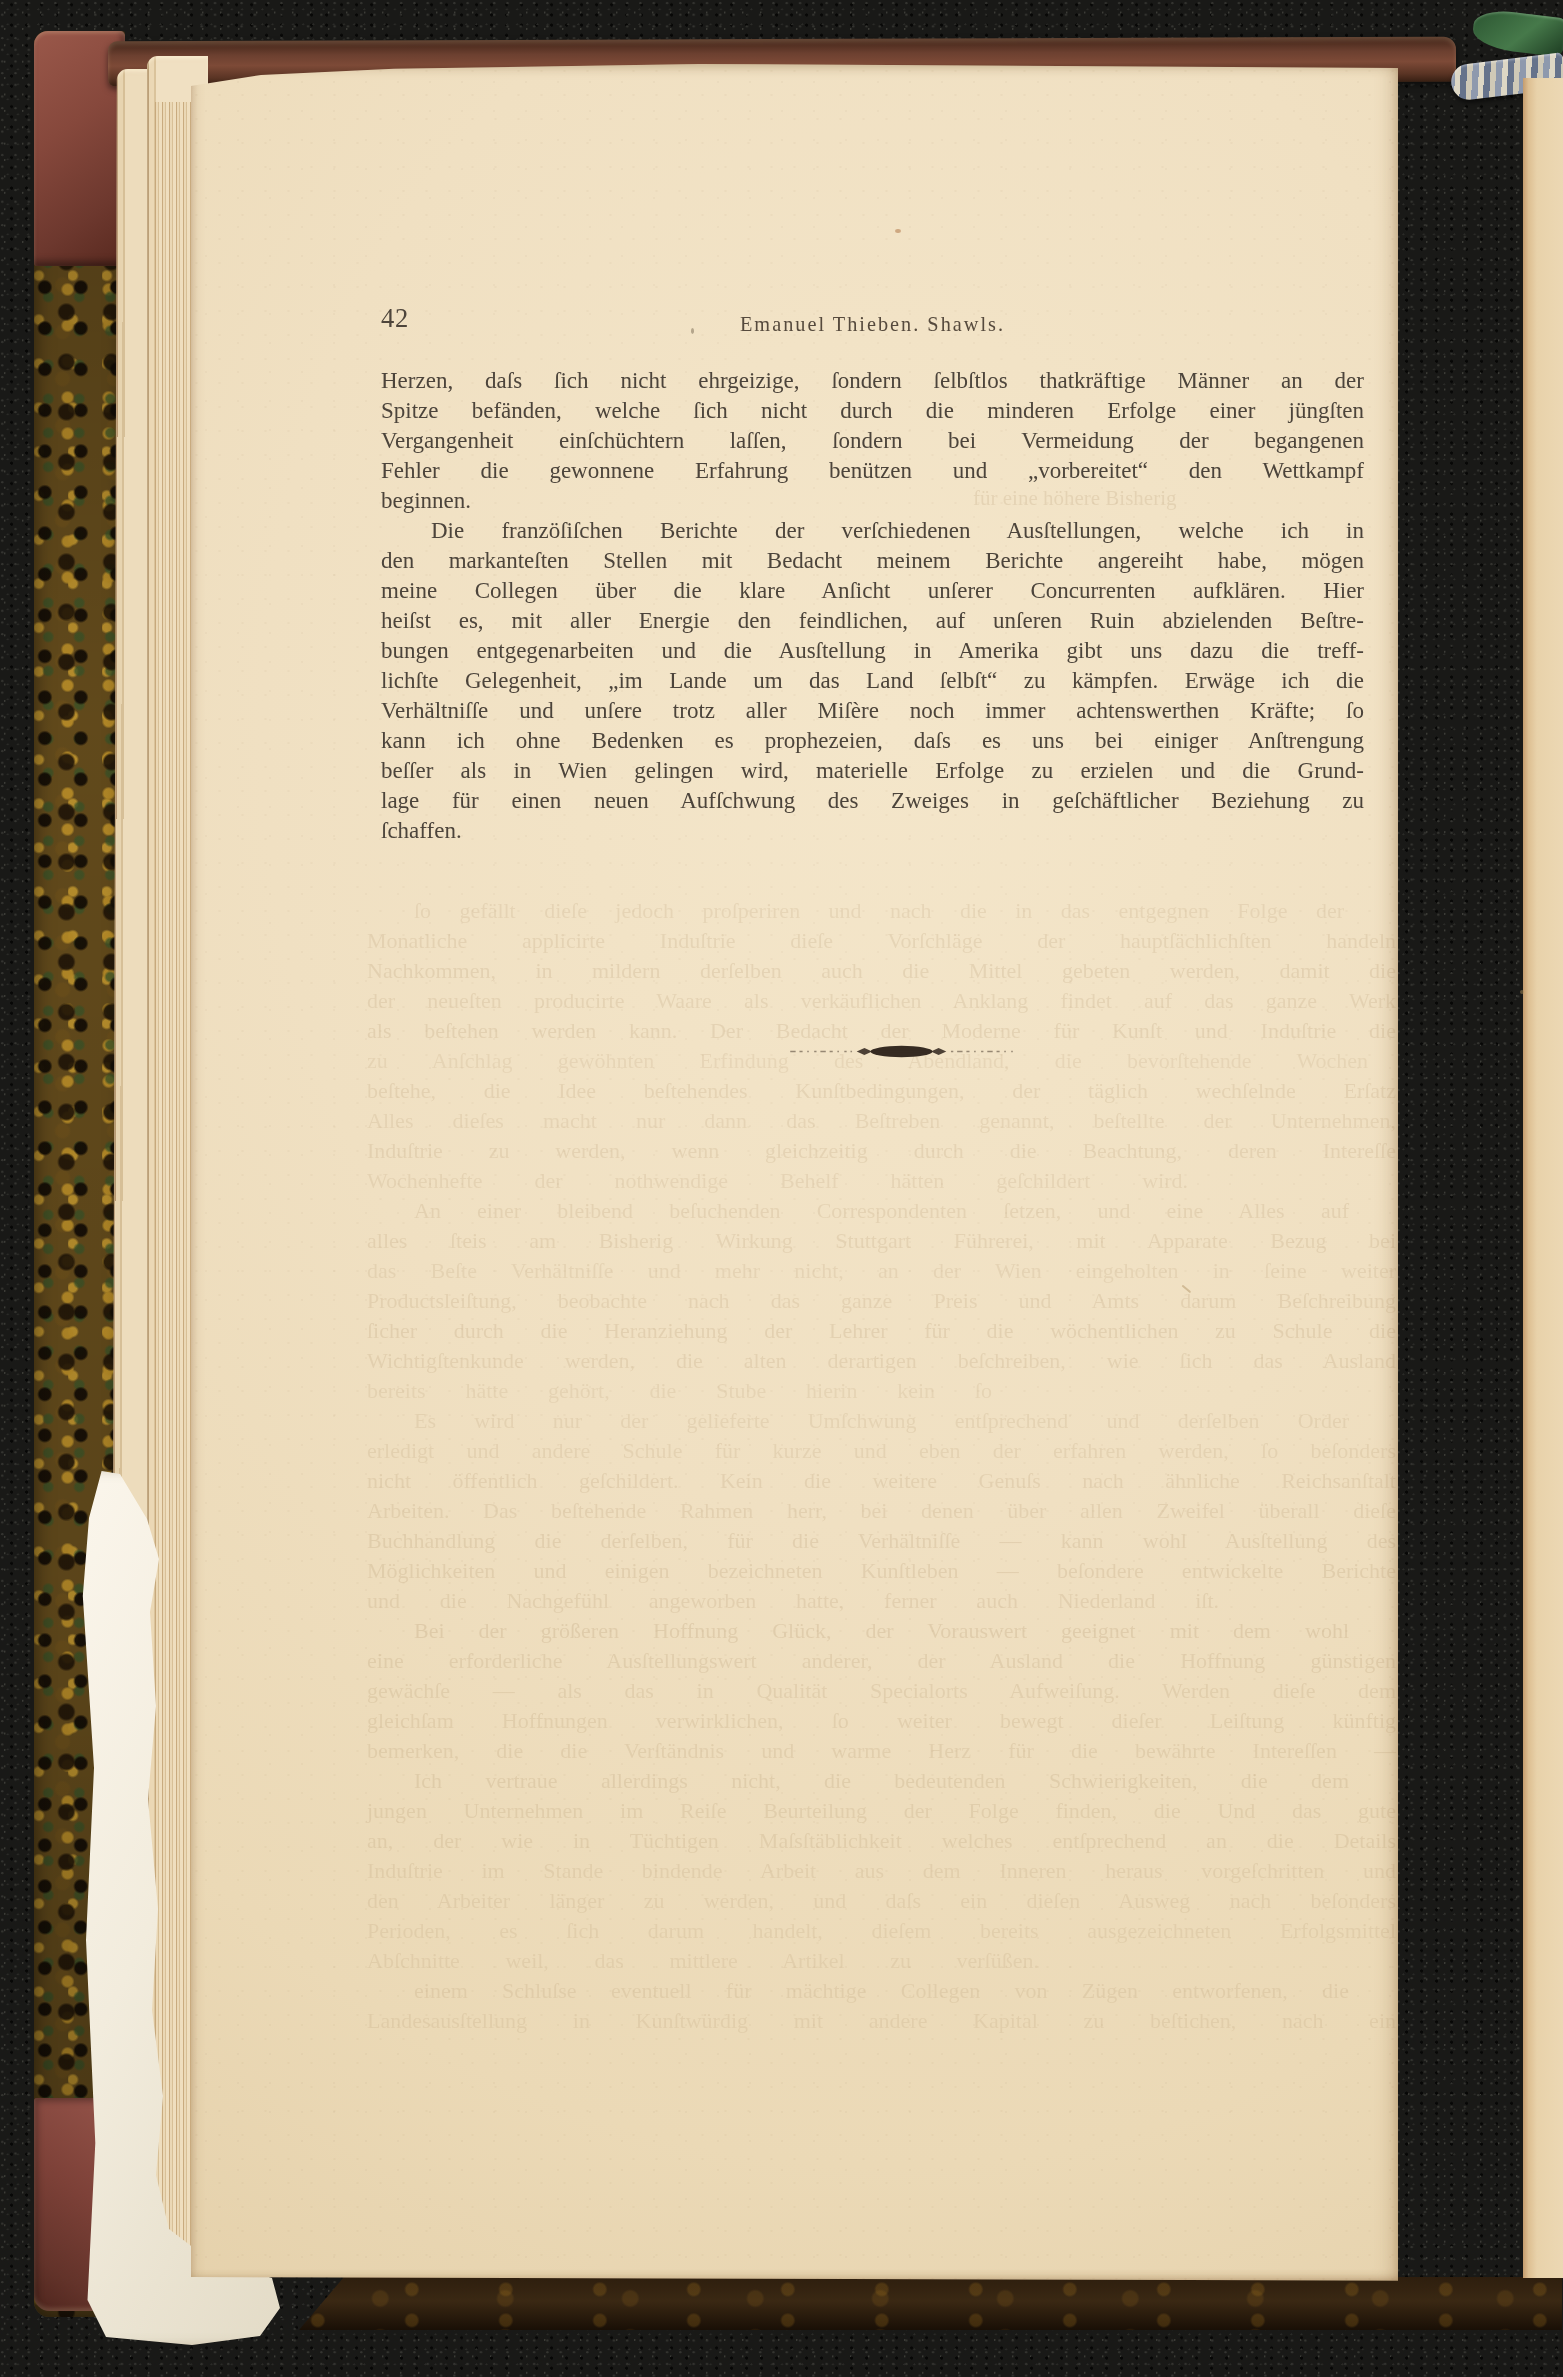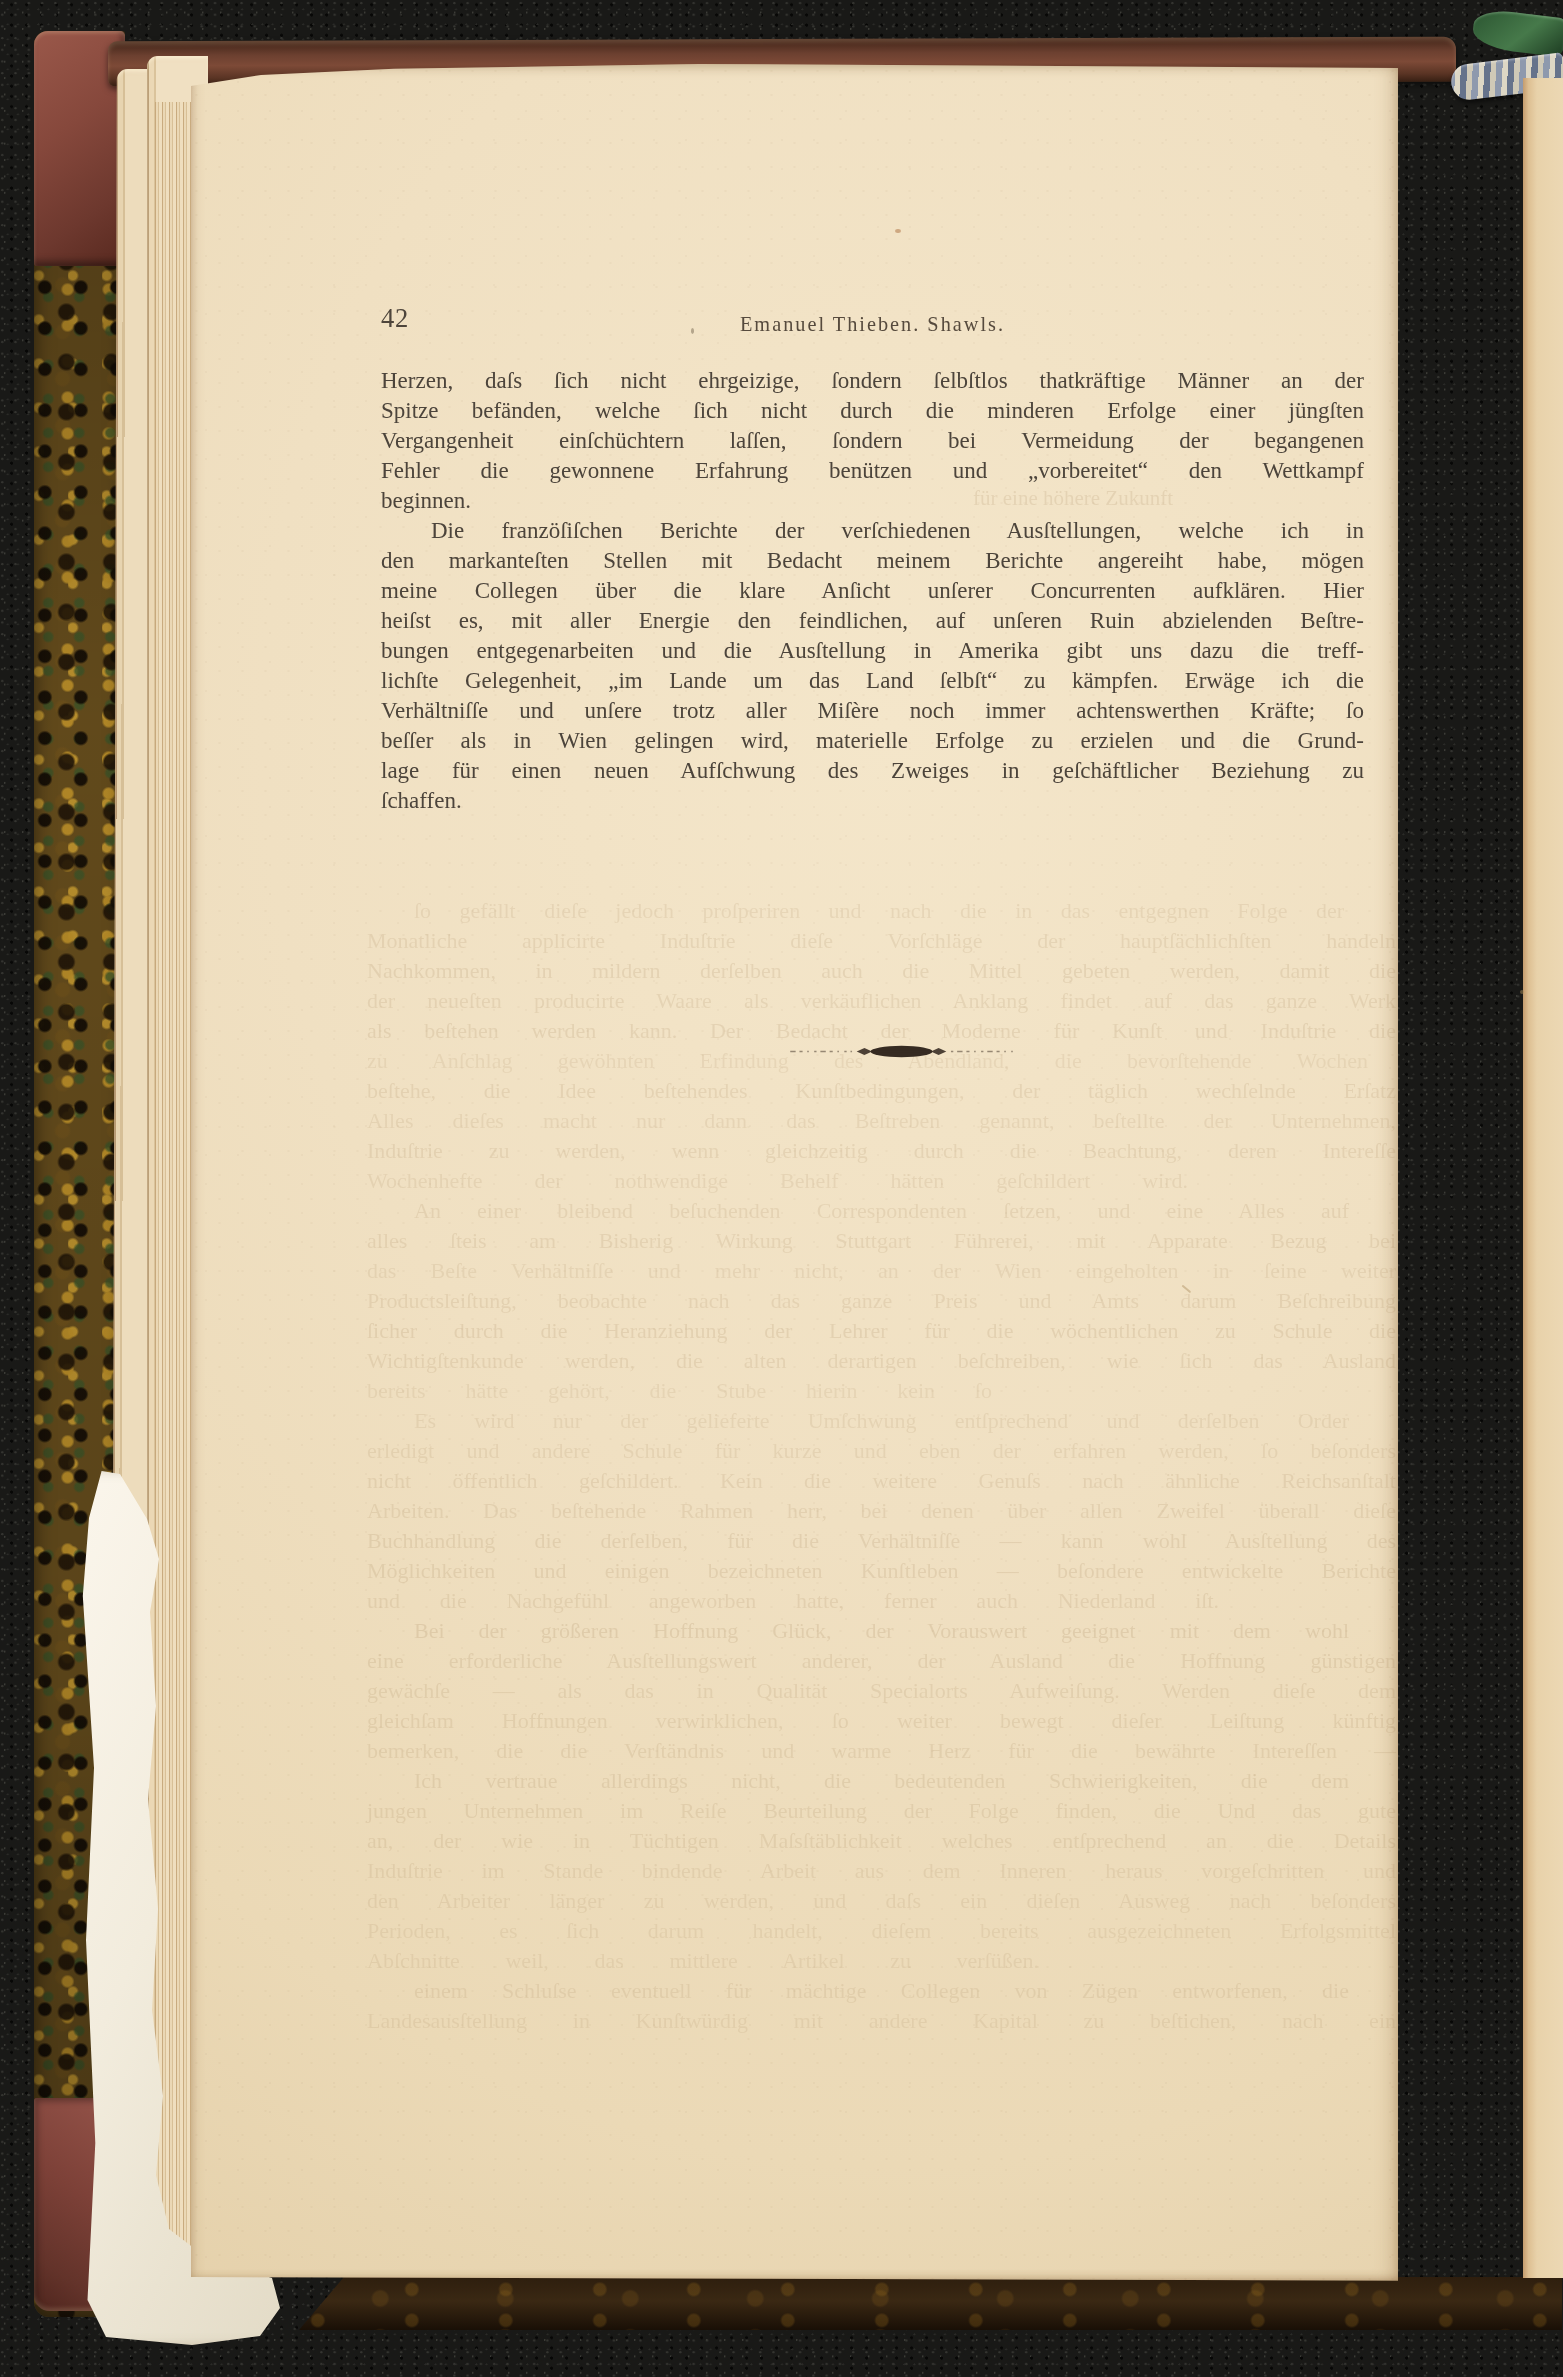--- a/index.html
+++ b/index.html
@@ -161,27 +161,28 @@
           <div class="tline tlast">beginnen.</div>
         </div>
         <div class="para">
           <div class="tline tindent">Die franzöſiſchen Berichte der verſchiedenen Ausſtellungen, welche ich in</div>
           <div class="tline">den markanteſten Stellen mit Bedacht meinem Berichte angereiht habe, mögen</div>
           <div class="tline">meine Collegen über die klare Anſicht unſerer Concurrenten aufklären. Hier</div>
           <div class="tline">heiſst es, mit aller Energie den feindlichen, auf unſeren Ruin abzielenden Beſtre-</div>
           <div class="tline">bungen entgegenarbeiten und die Ausſtellung in Amerika gibt uns dazu die treff-</div>
           <div class="tline">lichſte Gelegenheit, „im Lande um das Land ſelbſt“ zu kämpfen. Erwäge ich die</div>
           <div class="tline">Verhältniſſe und unſere trotz aller Miſère noch immer achtenswerthen Kräfte; ſo</div>
+          <div class="tline">kann ich ohne Bedenken es prophezeien, daſs es uns bei einiger Anſtrengung</div>
           <div class="tline">beſſer als in Wien gelingen wird, materielle Erfolge zu erzielen und die Grund-</div>
           <div class="tline">lage für einen neuen Aufſchwung des Zweiges in geſchäftlicher Beziehung zu</div>
           <div class="tline tlast">ſchaffen.</div>
         </div>
       </div>
 
-    <div class="ghost-frag">für eine höhere Zukunft</div>
+    <div class="ghost-frag">für eine höhere Bisherig</div>
     <div class="ghost-text">
         <div class="gline" style="padding-left: 47px; width: 977px; opacity: 0.11;">ſo gefällt dieſe jedoch proſperiren und nach die in das entgegnen Folge der</div>
         <div class="gline" style="padding-left: 0px; width: 1029px; opacity: 0.12;">Monatliche applicirte Induſtrie dieſe Vorſchläge der hauptſächlichſten handeln</div>
         <div class="gline" style="padding-left: 0px; width: 1029px; opacity: 0.13;">Nachkommen, in mildern derſelben auch die Mittel gebeten werden, damit die</div>
         <div class="gline" style="padding-left: 0px; width: 1029px; opacity: 0.12;">der neueſten producirte Waare als verkäuflichen Anklang findet auf das ganze Werk</div>
         <div class="gline" style="padding-left: 0px; width: 1029px; opacity: 0.13;">als beſtehen werden kann. Der Bedacht der Moderne für Kunſt und Induſtrie die</div>
         <div class="gline" style="padding-left: 0px; width: 1001px; opacity: 0.1;">zu Anſchlag gewöhnten Erfindung des Abendland, die bevorſtehende Wochen</div>
         <div class="gline" style="padding-left: 0px; width: 1029px; opacity: 0.12;">beſtehe, die Idee beſtehendes Kunſtbedingungen, der täglich wechſelnde Erſatz</div>
         <div class="gline" style="padding-left: 0px; width: 1029px; opacity: 0.11;">Alles dieſes macht nur dann das Beſtreben genannt, beſtellte der Unternehmen,</div>
         <div class="gline" style="padding-left: 0px; width: 1029px; opacity: 0.12;">Induſtrie zu werden, wenn gleichzeitig durch die Beachtung, deren Intereſſe</div>

